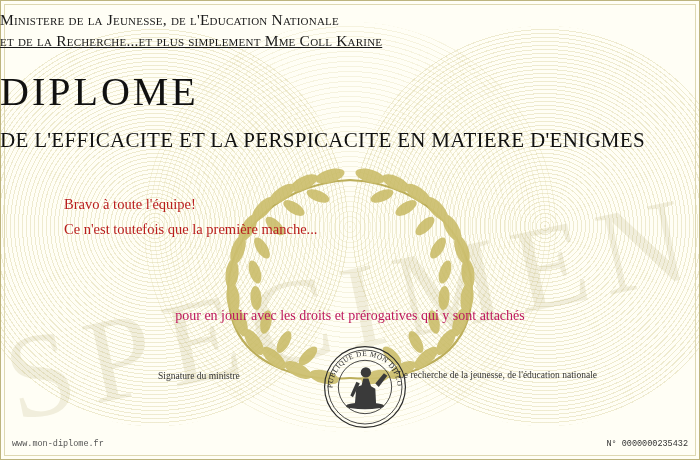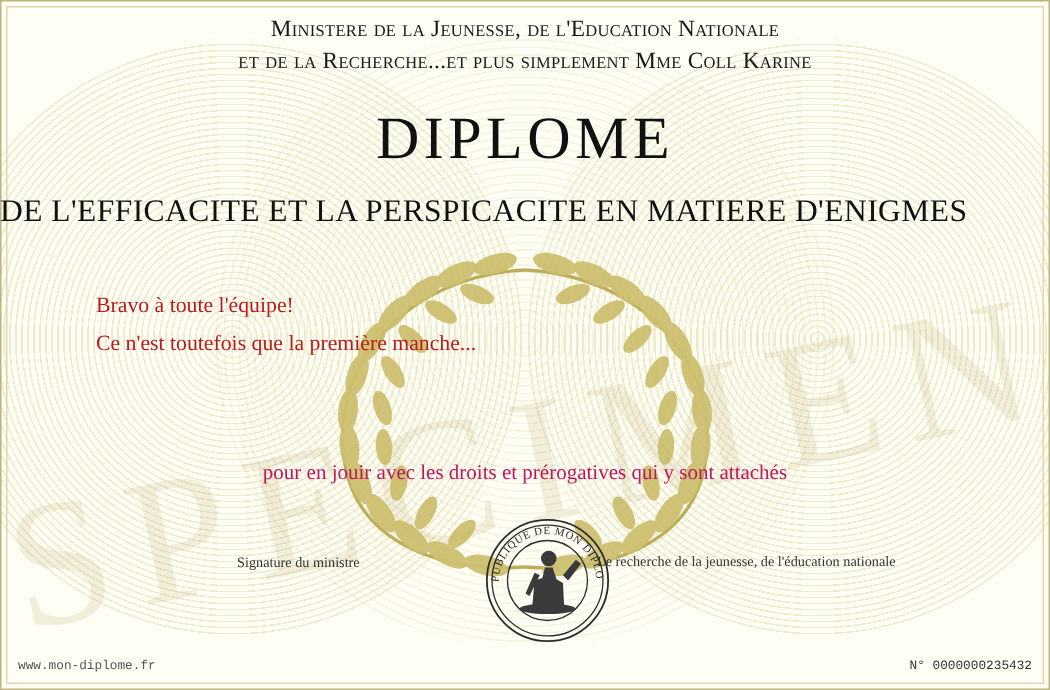--- a/index.html
+++ b/index.html
@@ -109,37 +109,37 @@
     z-index: 5;
     width: 100%;
     height: 100%;
   }
 
   .ministry {
     position: absolute;
     top: 10px;
     left: 0;
     right: 0;
-    text-align: center;
     font-variant: small-caps;
     font-size: 15.5px;
     color: #1a1a1a;
     line-height: 1.35;
     letter-spacing: 0.2px;
   }
   .ministry .line2 {
     display: block;
+    text-decoration: underline;
   }
 
   .title {
     position: absolute;
     top: 68px;
     left: 0;
     right: 0;
-    text-align: center;
+    text-align: left;
     font-size: 40px;
     letter-spacing: 3px;
     color: #111;
   }
 
   .subtitle {
     position: absolute;
     top: 128px;
     left: 0;
     right: 0;

